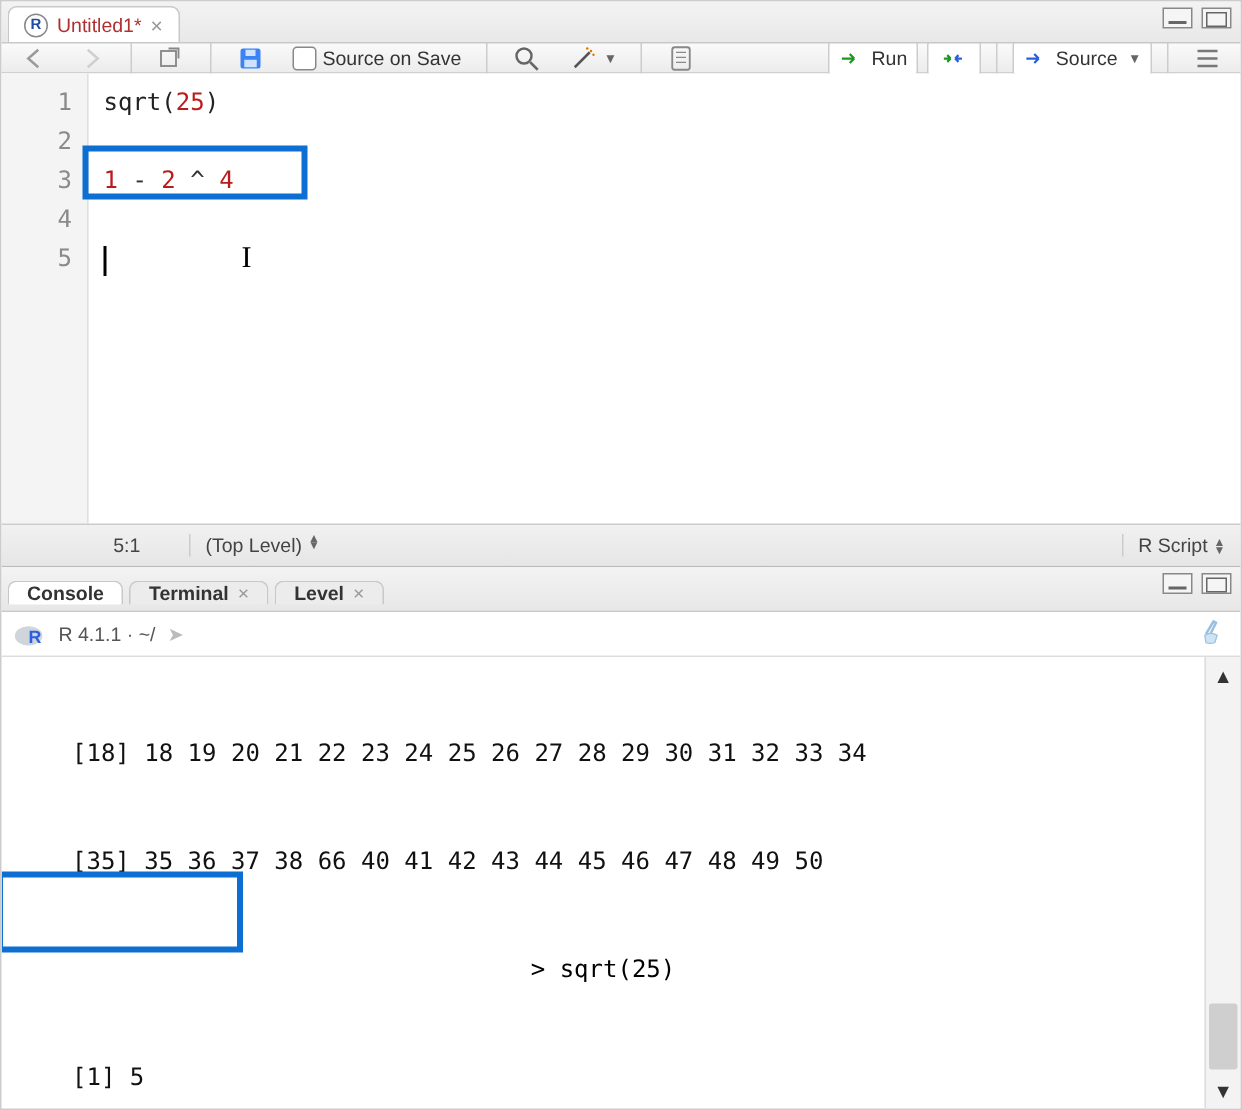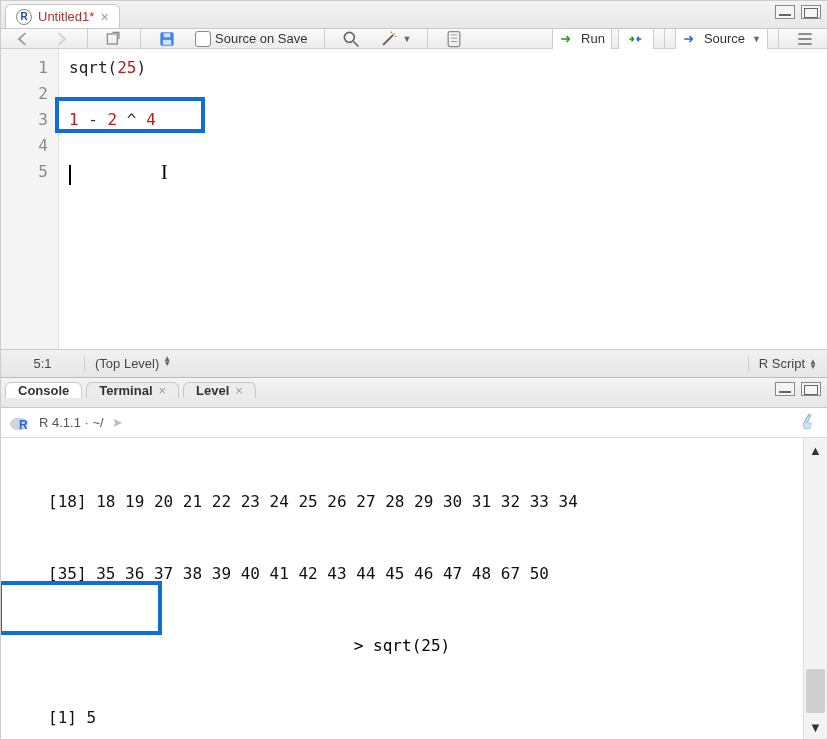--- a/index.html
+++ b/index.html
@@ -98,32 +98,32 @@
   .caret {
     display:inline-block; width:2px; height:20px; background:#000; vertical-align:middle;
   }
   .ibeam {
     display:inline-block; font-family: serif; font-size: 20px; color:#000; margin-left: 90px;
   }
 
   .editor-status {
     height: 28px; background: linear-gradient(#f1f1f1,#e6e6e6);
     border-top:1px solid #ccc; display:flex; align-items:center;
-    font-size: 13px; color:#444;
+    font-size: 13px; color:#444;padding-left:42px;
   }
   .status-pos { width: 84px; text-align:center; border-right:1px solid #ccc; }
   .status-scope { flex:1; padding:0 10px; display:flex; align-items:flex-start; gap:4px; }
   .status-lang { padding:0 10px; border-left:1px solid #ccc; display:flex; align-items:center; gap:4px;}
   .sort-caret { display:inline-flex; flex-direction:column; line-height:5px; font-size:8px; color:#666;}
 
   
   .console-pane { flex:1; display:flex; flex-direction:column; overflow:hidden; }
   .console-tabs {
     height: 30px; background: linear-gradient(#f3f3f3,#e7e7e7);
-    border-bottom:1px solid #c8c8c8; display:flex; align-items:flex-start;
+    border-bottom:1px solid #c8c8c8; display:flex; align-items:center;
     position: relative;
   }
   .ctab {
     display:flex; align-items:center; gap:6px; padding:0 12px;
     border:1px solid #c8c8c8; border-bottom:none; border-radius:6px 6px 0 0;
     margin-top:4px; margin-left:4px; background:#ececec; font-weight:600;
   }
   .ctab.active { background:#fff; }
   .ctab-close { color:#999; font-weight:normal; }
   .console-info {
@@ -332,21 +332,21 @@
       <svg viewBox="0 0 24 24" width="20" height="20">
           <path d="M6 14 L12 4 L14 5 L9 15" fill="none" stroke="#9cc0e0" stroke-width="2"></path>
           <path d="M5 15 Q10 12 15 15 L13 21 Q9 22 6 21 Z" fill="#cfe3f5" stroke="#9cc0e0"></path>
         </svg>
     </span>
   </div>
 
   <div class="console-body">
     <div class="console-text mono" style="position:relative;">
       <div class="out">[18] 18 19 20 21 22 23 24 25 26 27 28 29 30 31 32 33 34</div>
-      <div class="out">[35] 35 36 37 38 39 40 41 42 43 44 45 46 47 48 67 50</div>
+      <div class="out">[35] 35 36 37 38 66 40 41 42 43 44 45 46 47 48 49 50</div>
       <div class="cmd">&gt; sqrt(25)</div>
       <div class="out">[1] 5</div>
       
       
       
       
       
 
       <div class="highlight-box" style="top:143px; left:-3px; width:164px; height:54px;"></div>
     </div>

